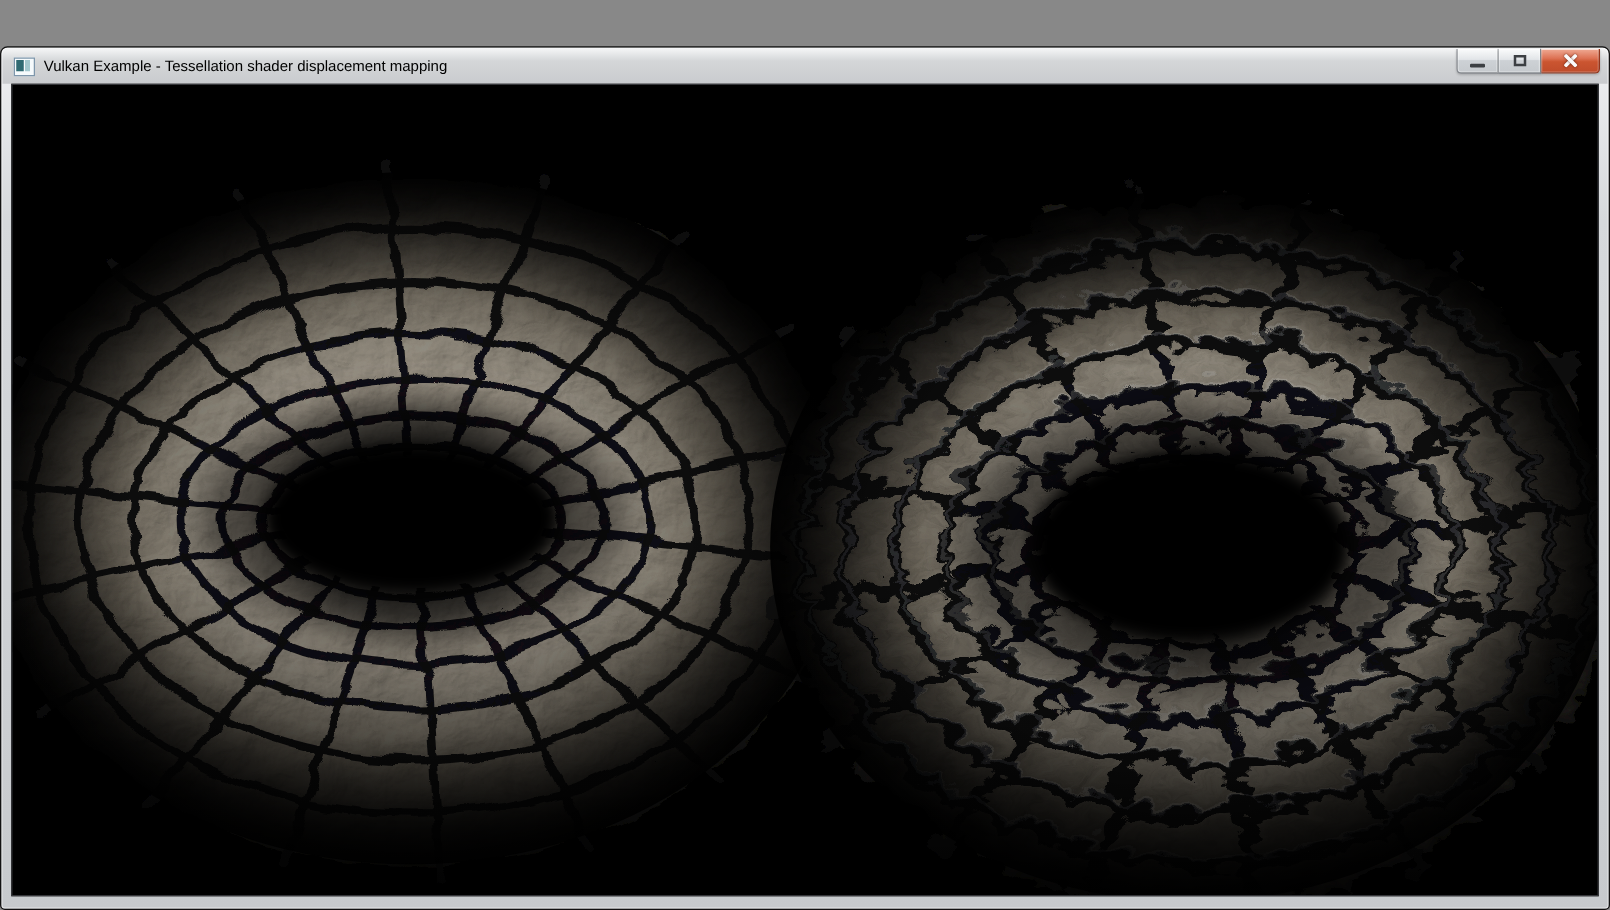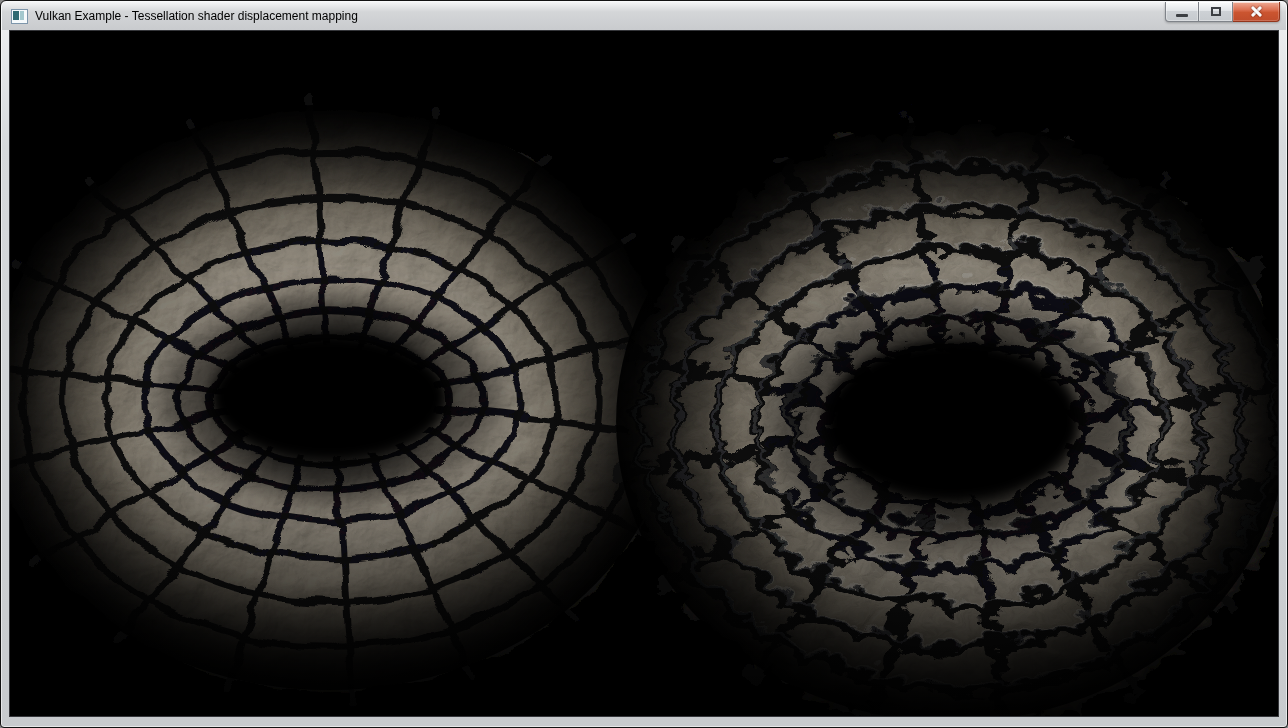--- a/index.html
+++ b/index.html
@@ -1,20 +1,20 @@
 <!DOCTYPE html>
 <html><head>
 <meta charset="utf-8">
 <style>
   html,body{margin:0;padding:0;width:1288px;height:728px;overflow:hidden;
     font-family:"Liberation Sans", sans-serif;background:#888;}
   .window{position:absolute;inset:0;box-sizing:border-box;
     background:linear-gradient(#f0f1f3 0%,#d6d9dc 20%,#c7cacd 100%);
     border:1px solid #121212;border-radius:6px 6px 4px 4px;
-    box-shadow:inset 0 0 0 1px rgba(255,255,255,0.55);}
+    box-shadow:inset 0 0 0 1px rgba(255,255,255,0.55);margin-top:37px;}
   
   .titlebar{position:absolute;top:1px;left:1px;right:1px;height:28px;
     display:flex;align-items:center;gap:7px;padding-left:9px;
     border-radius:5px 5px 0 0;
     background:linear-gradient(#f4f5f6 0%,#d4d6d8 35%,#c9cbce 100%);}
   .title-text{font-size:12px;color:#000;white-space:nowrap;line-height:28px;}
   .app-icon{width:15px;height:13px;border:1px solid #7e96ab;background:#f6fafc;position:relative;flex:0 0 auto;}
   .app-icon::before{content:"";position:absolute;left:1px;top:1px;width:6px;height:9px;background:#2f6a72;}
   .app-icon::after{content:"";position:absolute;left:8px;top:1px;width:4px;height:9px;background:#a3c8ce;}
   

